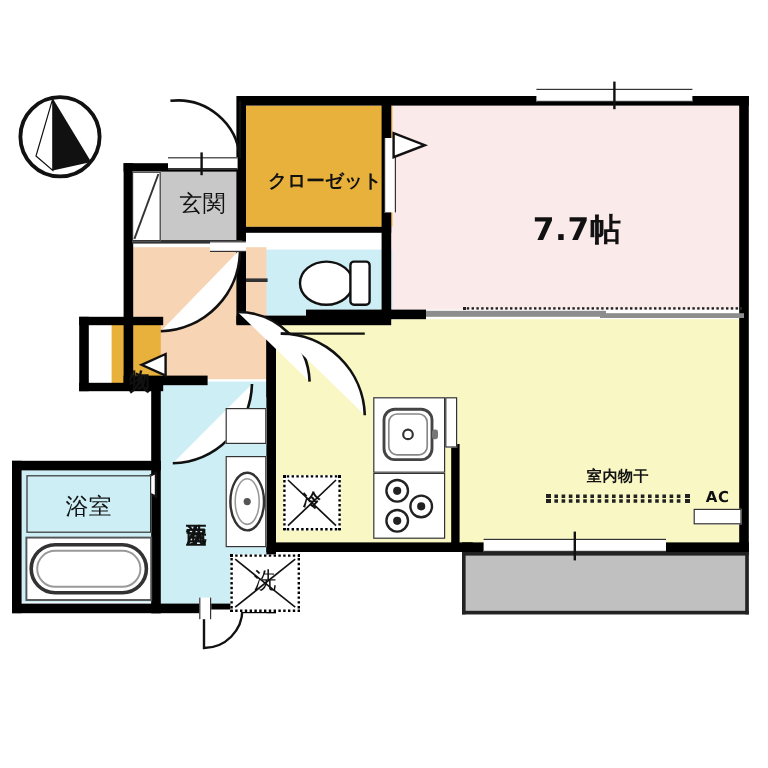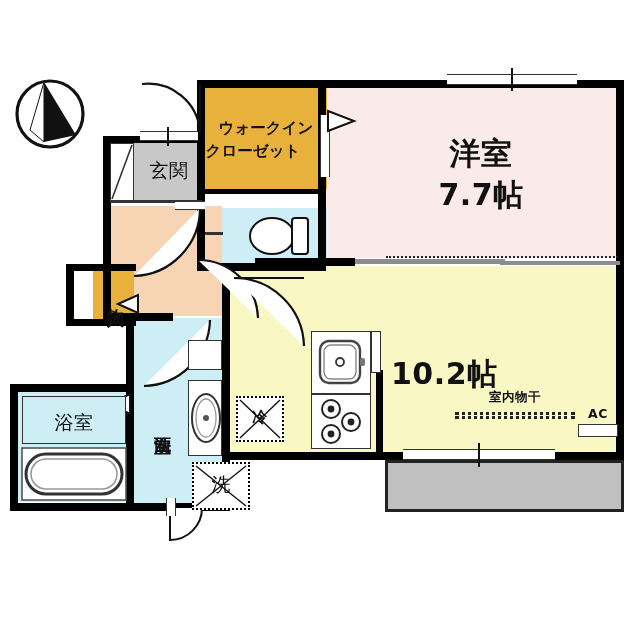--- a/index.html
+++ b/index.html
@@ -20,21 +20,21 @@
   .f-white {background:#ffffff;}
 
   
   .wall{position:absolute;background:#000;}
   .thin{position:absolute;background:#000;}
 
   
   .lab{position:absolute;color:#111;white-space:pre;line-height:1.12;
        text-align:center;letter-spacing:.5px;}
   .lab-xl{font-size:31px;font-weight:700;}
-  .lab-l {font-size:30px;font-weight:700;}
+  .lab-l {font-size:26px;font-weight:700;}
   .lab-m {font-size:19px;font-weight:400;}
   .lab-s {font-size:15px;font-weight:700;}
   .lab-xs{font-size:12.5px;font-weight:700;}
   .lab-v {writing-mode:vertical-rl;text-orientation:upright;font-size:17px;font-weight:700;}
   .lab-wic{font-size:15.5px;font-weight:700;line-height:1.45;letter-spacing:0px;}
   .box-thin{position:absolute;border:1.5px solid #333;box-sizing:border-box;background:#fff;}
   .dash{position:absolute;border:2px dotted #000;box-sizing:border-box;}
   .dashthin{position:absolute;border:1.6px dotted #222;box-sizing:border-box;}
 
   
@@ -274,27 +274,24 @@
     </svg>
   </div>
   <div class="lab lab-s" style="left:236px;top:409px;width:48px;">冷</div>
 
   <div class="lab lab-xs" style="left:455px;top:390px;width:120px;">室内物干</div>
   <div class="dashthin" style="left:455px;top:412px;width:120px;height:7px;border-width:3px 2px 3px 2px;border-style:dotted;"></div>
 
   <div class="lab lab-xs" style="left:578px;top:407px;width:40px;">AC</div>
   <div class="box-thin" style="left:578px;top:424px;width:40px;height:13px;"></div>
 
-  <div class="lab lab-xl" style="left:406px;top:136px;width:150px;">洋室</div>
   <div class="lab lab-l" style="left:406px;top:178px;width:150px;">7.7帖</div>
 
-  <div class="lab lab-l" style="left:391px;top:357px;width:150px;text-align:left;">10.2帖</div>
-
-  <div class="lab lab-wic" style="left:206px;top:117px;width:120px;">ウォークイン</div>
-  <div class="lab lab-wic" style="left:193px;top:140px;width:120px;">クローゼット</div>
+
+  <div class="lab lab-wic" style="left:211px;top:140px;width:120px;">クローゼット</div>
 
   <div class="lab lab-m" style="left:138px;top:160px;width:62px;">玄関</div>
 
   <div class="lab lab-v" style="left:101px;top:272px;width:24px;height:46px;">物入</div>
 
   <div class="lab lab-m" style="left:38px;top:412px;width:72px;">浴室</div>
 
   <div class="lab lab-v" style="left:150px;top:390px;width:22px;height:68px;">洗面室</div>
 
 

